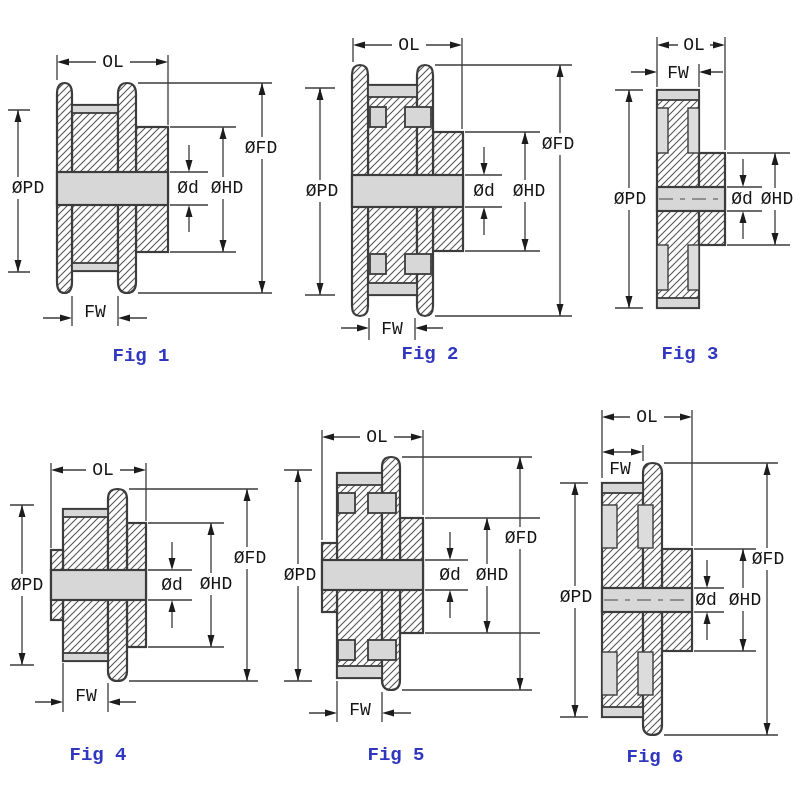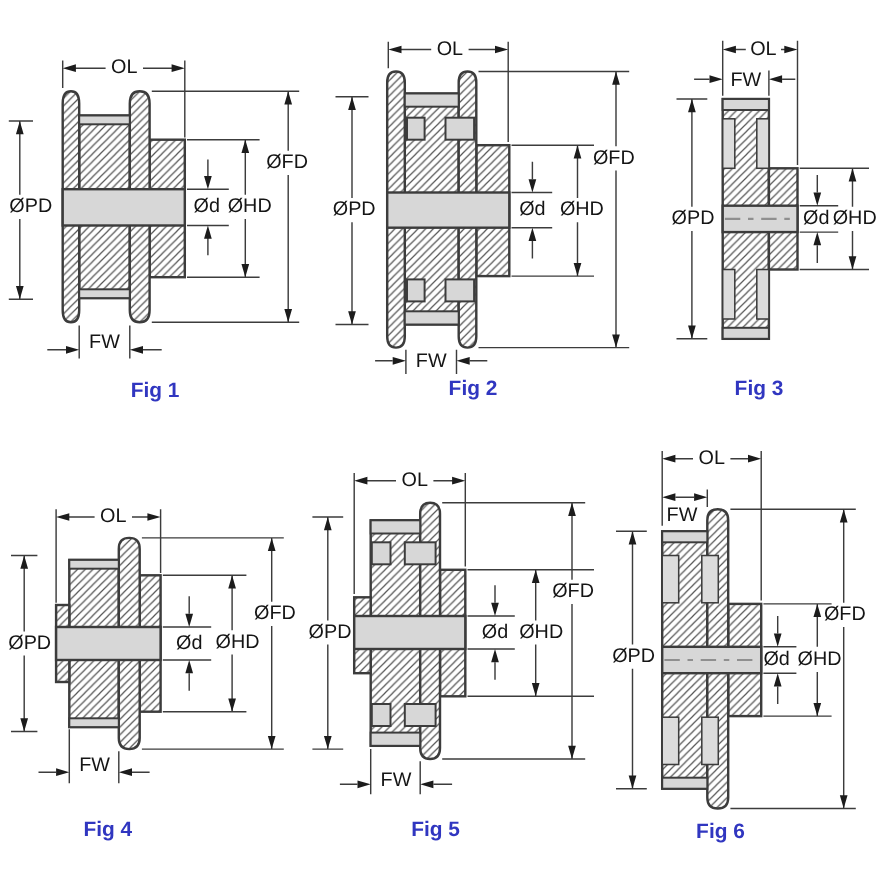--- a/index.html
+++ b/index.html
@@ -1,17 +1,17 @@
 <!DOCTYPE html>
 <html><head>
 <meta charset="utf-8">
 <style>
   html,body{margin:0;padding:0;background:#ffffff;}
   .stage{position:relative;width:800px;height:800px;background:#ffffff;overflow:hidden;
-         font-family:Liberation Sans, sans-serif;}
+         font-family:Liberation Mono, monospace;}
   svg{display:block;}
   .part{fill:url(#hatch);stroke:#3c3c3c;stroke-width:2.2;}
   .grayfill{fill:#d7d7d7;stroke:#3c3c3c;stroke-width:1.8;}
   .strip{fill:#dcdcdc;stroke:#3c3c3c;stroke-width:1.4;}
   .bore{fill:#d7d7d7;stroke:#3c3c3c;stroke-width:2.2;}
   .dim{fill:none;stroke:#3c3c3c;stroke-width:1.3;}
   .arr{fill:#1c1c1c;stroke:none;}
   .dash{fill:none;stroke:#8f8f8f;stroke-width:2;stroke-dasharray:14 7 5 7;}
   .dimtext{font-size:18px;fill:#151515;}
   .cap{font-size:19px;font-weight:bold;fill:#3036c0;}

